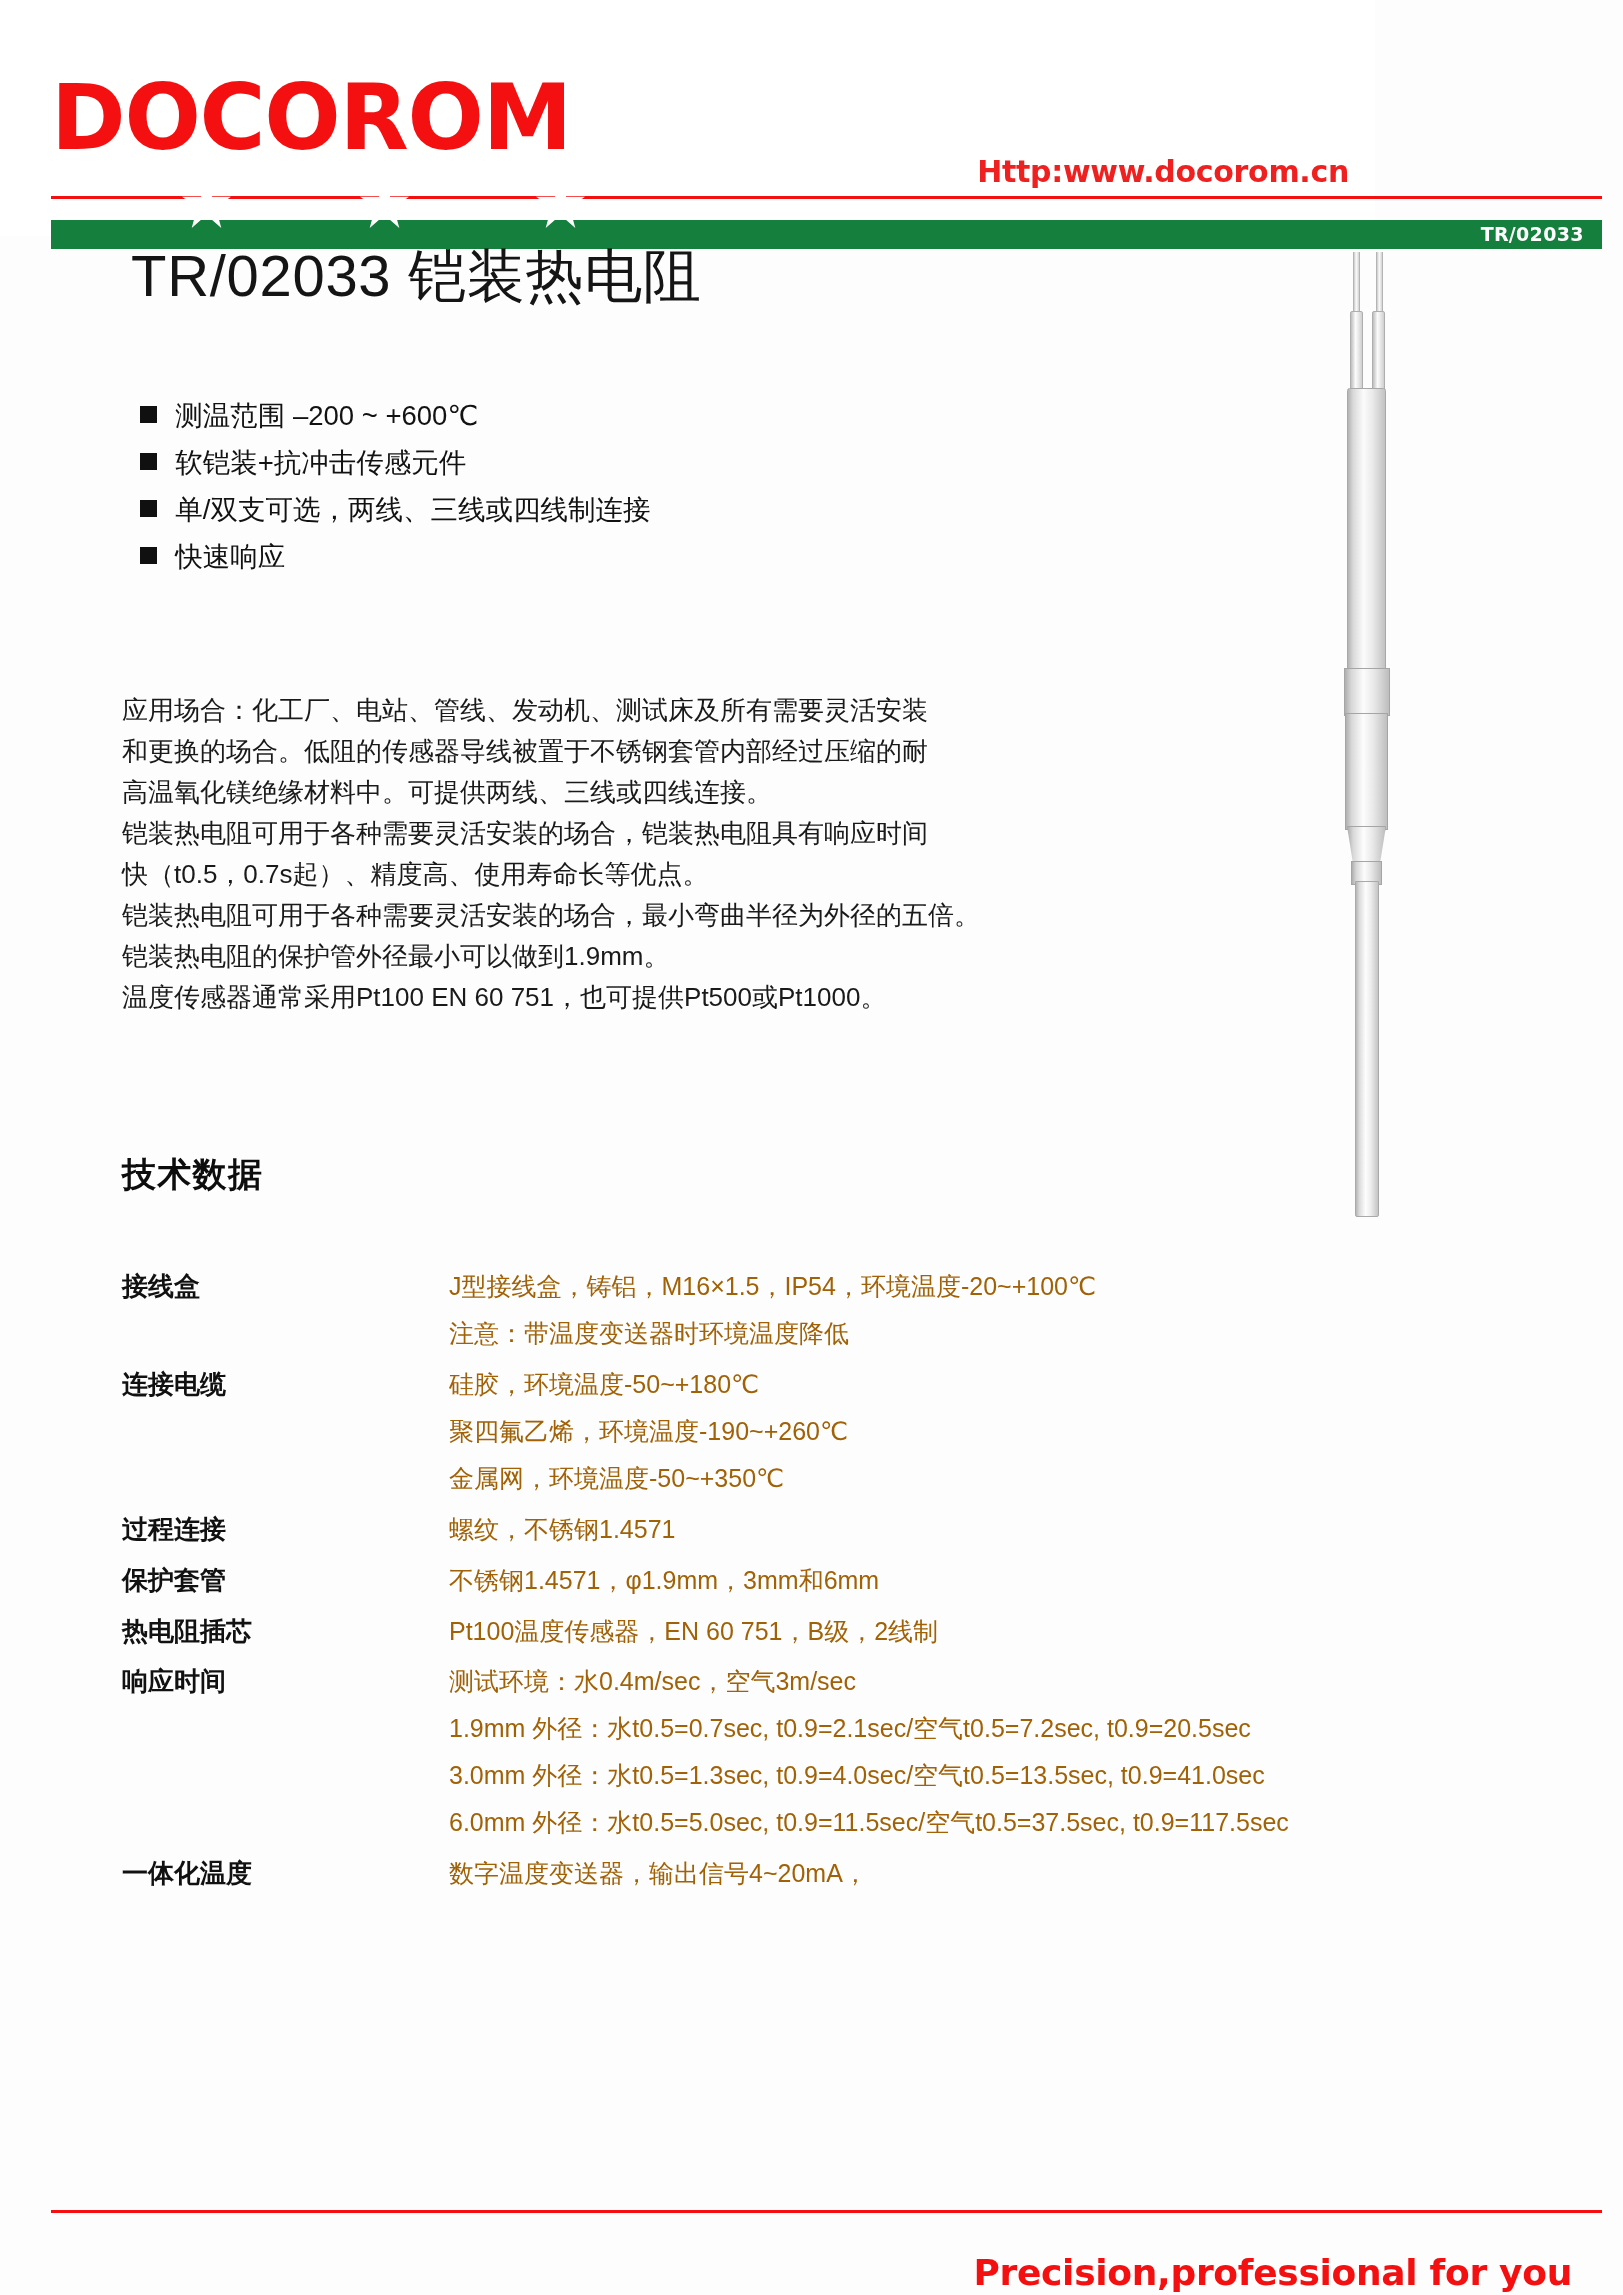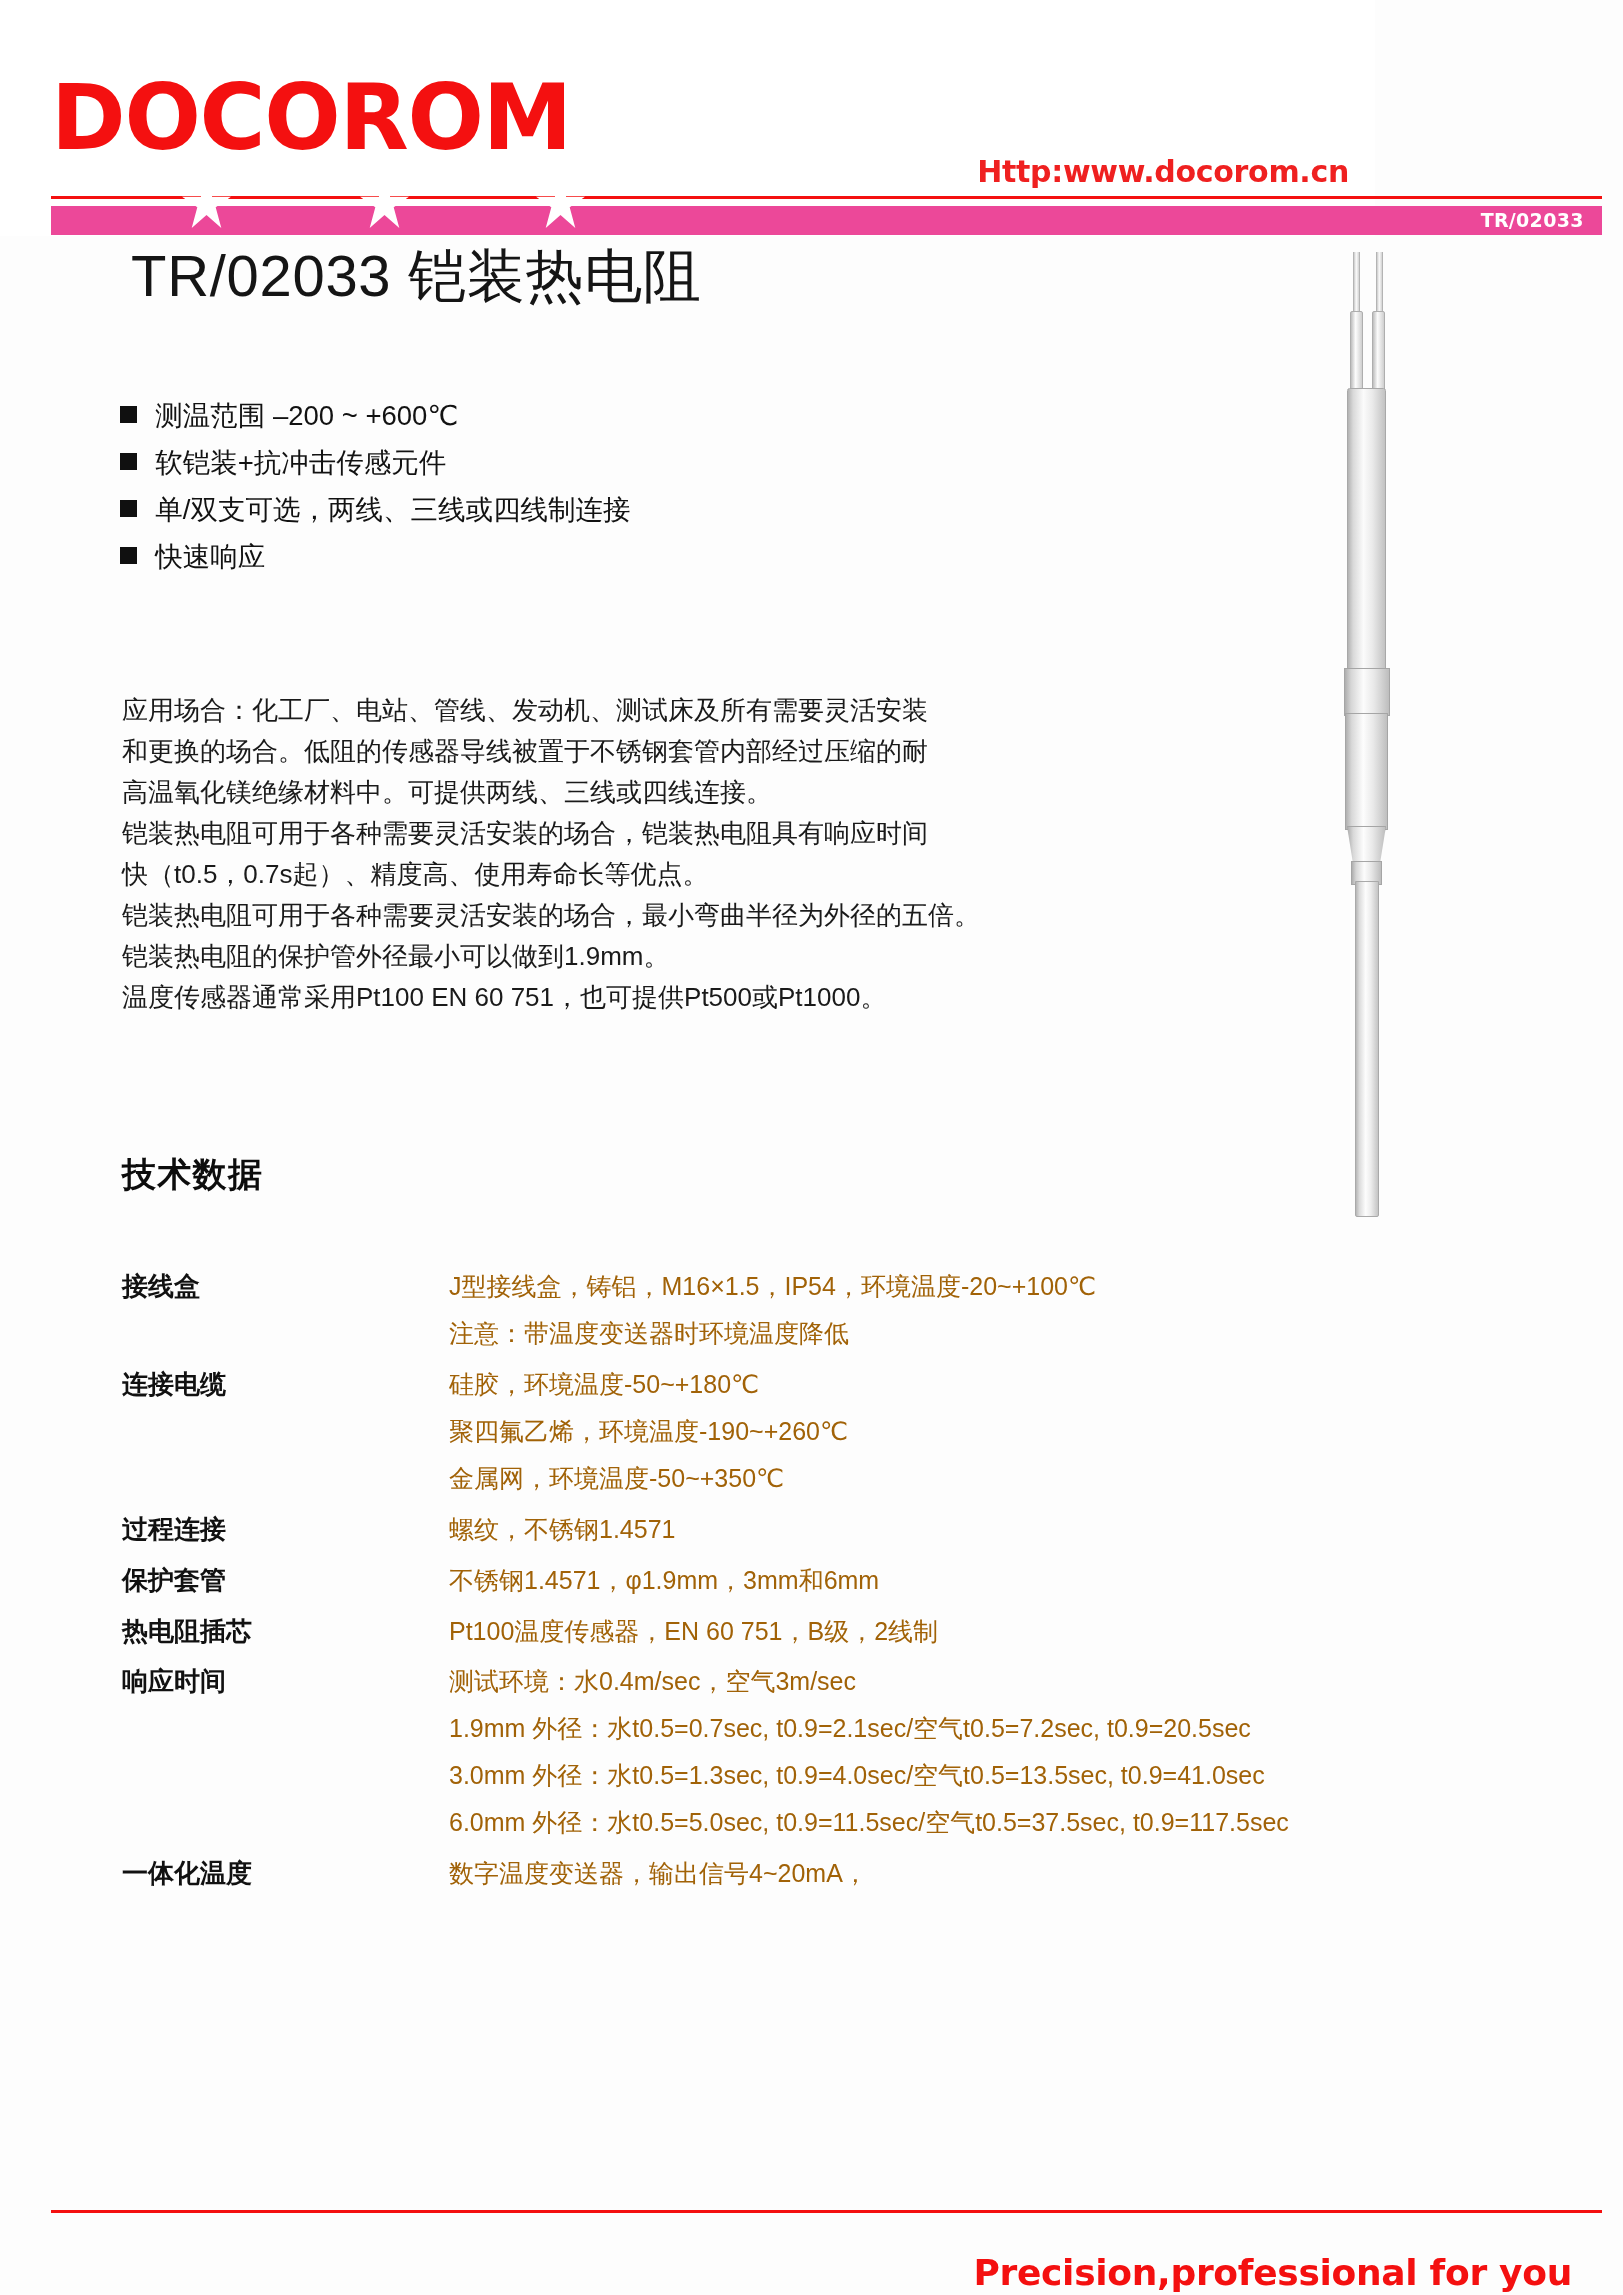--- a/index.html
+++ b/index.html
@@ -87,24 +87,24 @@
     position: absolute;
     left: 51px;
     top: 196px;
     width: 1551px;
     height: 2.6px;
     background: #f41010;
   }
   .header-bar {
     position: absolute;
     left: 51px;
-    top: 206px;
+    top: 220px;
     width: 1551px;
     height: 29px;
-    background: #ec4899;
+    background: #15803d;
   }
   .header-partno {
     position: absolute;
     right: 18.3px;
     top: 3.3px;
     color: #ffffff;
     font-family: "DejaVu Sans", sans-serif;
     font-weight: bold;
     font-size: 19px;
     letter-spacing: 0.3px;
@@ -118,21 +118,21 @@
     font-size: 58px;
     font-weight: normal;
     color: #151515;
     letter-spacing: 0.7px;
     white-space: nowrap;
   }
 
   
   .features {
     position: absolute;
-    left: 120px;
+    left: 140px;
     top: 399px;
     width: 982px;
     text-align: center;
   }
   .feature {
     display: flex;
     align-items: flex-start;
     margin-bottom: 13px;
     height: 34px;
   }

